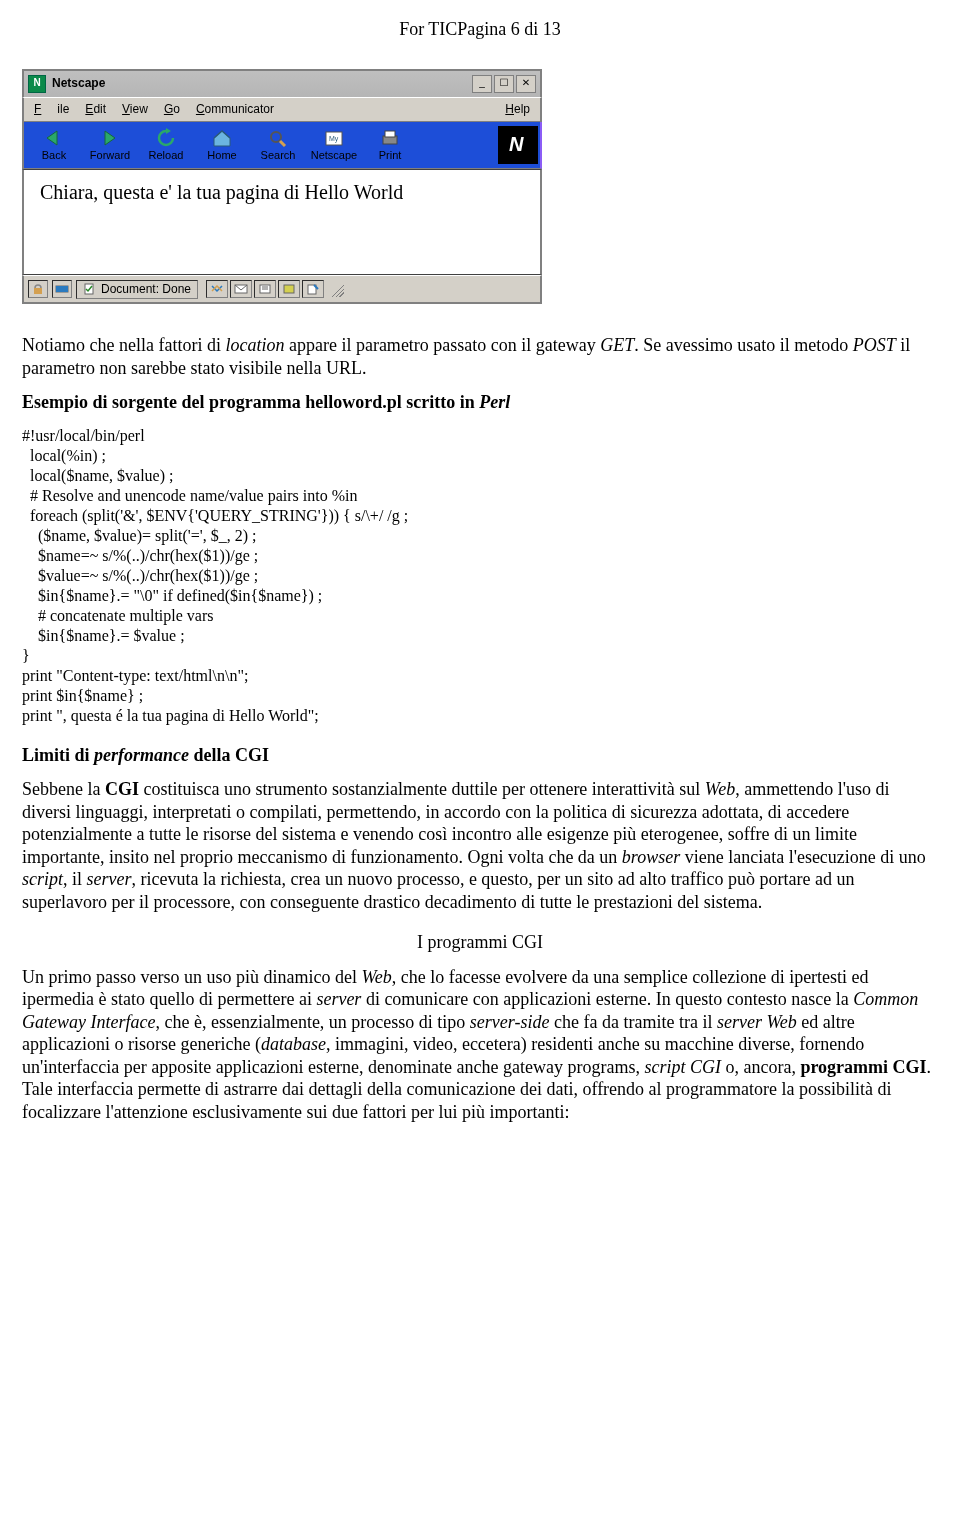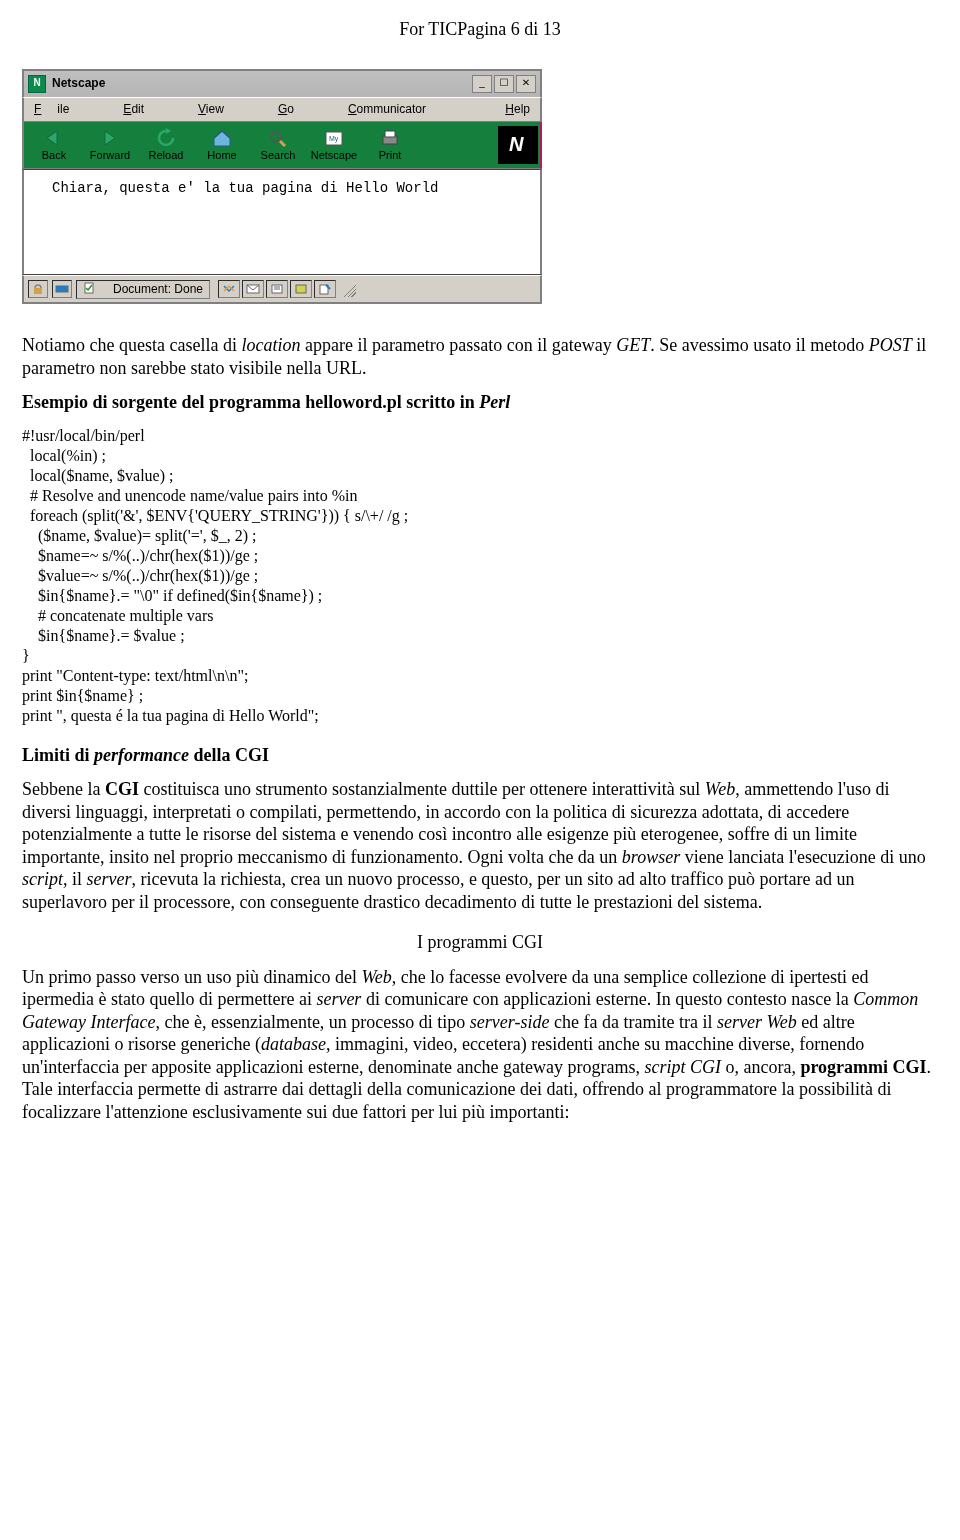--- a/index.html
+++ b/index.html
@@ -10,31 +10,31 @@
     color: #000;
     background: #fff;
     line-height: 1.25;
   }
   .page-header { display: flex; justify-content: center; margin-bottom: 28px; }
   .netscape-window { width: 520px; font-family: Tahoma, Arial, sans-serif; font-size: 12px; margin-bottom: 30px; }
   .titlebar { background: linear-gradient(#bfbfbf,#b5b5b5); border: 2px solid #808080; border-bottom: none; display: flex; align-items: center; padding: 2px 4px; height: 22px; }
   .titlebar .app-icon { width: 16px; height: 16px; background:#0b8a4a; border:1px solid #064; margin-right:6px; display:flex; align-items:center; justify-content:center; color:#fff; font-size:10px; font-weight:bold; }
   .titlebar .title-text { flex:1; font-weight:bold; color:#000; }
   .win-btn { width:18px; height:16px; background:#d4d0c8; border:1px solid #808080; margin-left:2px; display:flex; align-items:center; justify-content:center; font-size:10px; font-family:Arial; }
-  .menubar { background:#d4d0c8; border:2px solid #808080; border-top:1px solid #fff; border-bottom:1px solid #808080; display:flex; padding:3px 2px;gap:38px; }
+  .menubar { background:#d4d0c8; border:2px solid #808080; border-top:1px solid #fff; border-bottom:1px solid #808080; display:flex; padding:3px 2px; }
   .menubar span { padding:1px 8px; }
   .menubar span u { text-decoration: underline; }
-  .toolbar { background:#15803d; border-left:2px solid #808080; border-right:2px solid #be185d; border-bottom:1px solid #808080; display:flex; padding:4px 2px; }
+  .toolbar { background:#1d4ed8; border-left:2px solid #808080; border-right:2px solid #8b5cf6; border-bottom:1px solid #808080; display:flex; padding:4px 2px; }
   .tool-btn { width:56px; text-align:center; font-size:11px; padding:2px 0; }
   .tool-btn svg { display:block; margin:0 auto 1px; }
   .tool-btn.logo { width:40px; margin-left:auto; background:#000; display:flex; align-items:center; justify-content:center; }
-  .content-area { background:#fff; border:2px solid #808080; border-top:1px solid #404040; border-bottom:1px solid #404040; height:84px; padding:10px 28px; font-family:Liberation Mono, monospace; font-size:14px; }
+  .content-area { background:#fff; border:2px solid #808080; border-top:1px solid #404040; border-bottom:1px solid #404040; height:84px; padding:10px 16px; font-family:Liberation Serif, serif; font-size:20px; }
   .statusbar { background:#d4d0c8; border:2px solid #808080; border-top:1px solid #fff; display:flex; align-items:center; padding:2px 4px; height:22px; }
   .status-icon { width:18px; height:16px; border:1px inset #808080; margin-right:4px; background:#d4d0c8; display:flex; align-items:center; justify-content:center; }
-  .status-text-box { border:1px inset #808080; padding:1px 6px; margin-right:4px; display:flex; align-items:flex-start;gap:12px; }
+  .status-text-box { border:1px inset #808080; padding:1px 6px; margin-right:4px; display:flex; align-items:center; }
   .status-text-box svg { margin-right:4px; }
   .small-icon { width:20px; height:16px; border:1px inset #808080; margin-left:2px; display:flex; align-items:center; justify-content:center; background:#d4d0c8; }
   .small-icons { display:flex; margin-left:2px; }
   .resize { width:16px; height:16px; margin-left:4px; background:
     linear-gradient(135deg, transparent 60%, #808080 60%, #808080 65%, transparent 65%, transparent 72%, #808080 72%, #808080 77%, transparent 77%, transparent 84%, #808080 84%, #808080 89%, transparent 89%); }
   p { margin: 12px 0; }
   .italic { font-style: italic; }
   .bold { font-weight: bold; font-family: Liberation Serif, serif; }
   pre.code { font-family: Liberation Serif, serif; font-size: 16px; white-space: pre; margin: 10px 0 18px 0; line-height:1.25; }
   h3.section { font-size: 18px; font-weight: bold; margin: 6px 0 12px 0; }
@@ -172,21 +172,21 @@
             <rect x="2" y="2" width="8" height="9" fill="#fff" stroke="#666"></rect>
             <line x1="8" y1="2" x2="12" y2="6" stroke="#2a7abf" stroke-width="2"></line>
           </svg>
         </div>
     </div>
     <div class="resize"></div>
   </div>
 </div>
 
 <p class="justify">
-  <span>Notiamo che questa casella di </span><span class="italic">location</span><span> appare il parametro passato con il gateway </span><span class="italic">GET</span><span>. Se avessimo usato il metodo </span><span class="italic">POST</span><span> il parametro non sarebbe stato visibile nella URL.</span>
+  <span>Notiamo che nella fattori di </span><span class="italic">location</span><span> appare il parametro passato con il gateway </span><span class="italic">GET</span><span>. Se avessimo usato il metodo </span><span class="italic">POST</span><span> il parametro non sarebbe stato visibile nella URL.</span>
 </p>
 
 <p>
   <span class="bold">Esempio di sorgente del programma helloword.pl scritto in </span><span class="bold italic">Perl</span>
 </p>
 
 <pre class="code">#!usr/local/bin/perl
   local(%in) ;
   local($name, $value) ;
   # Resolve and unencode name/value pairs into %in

